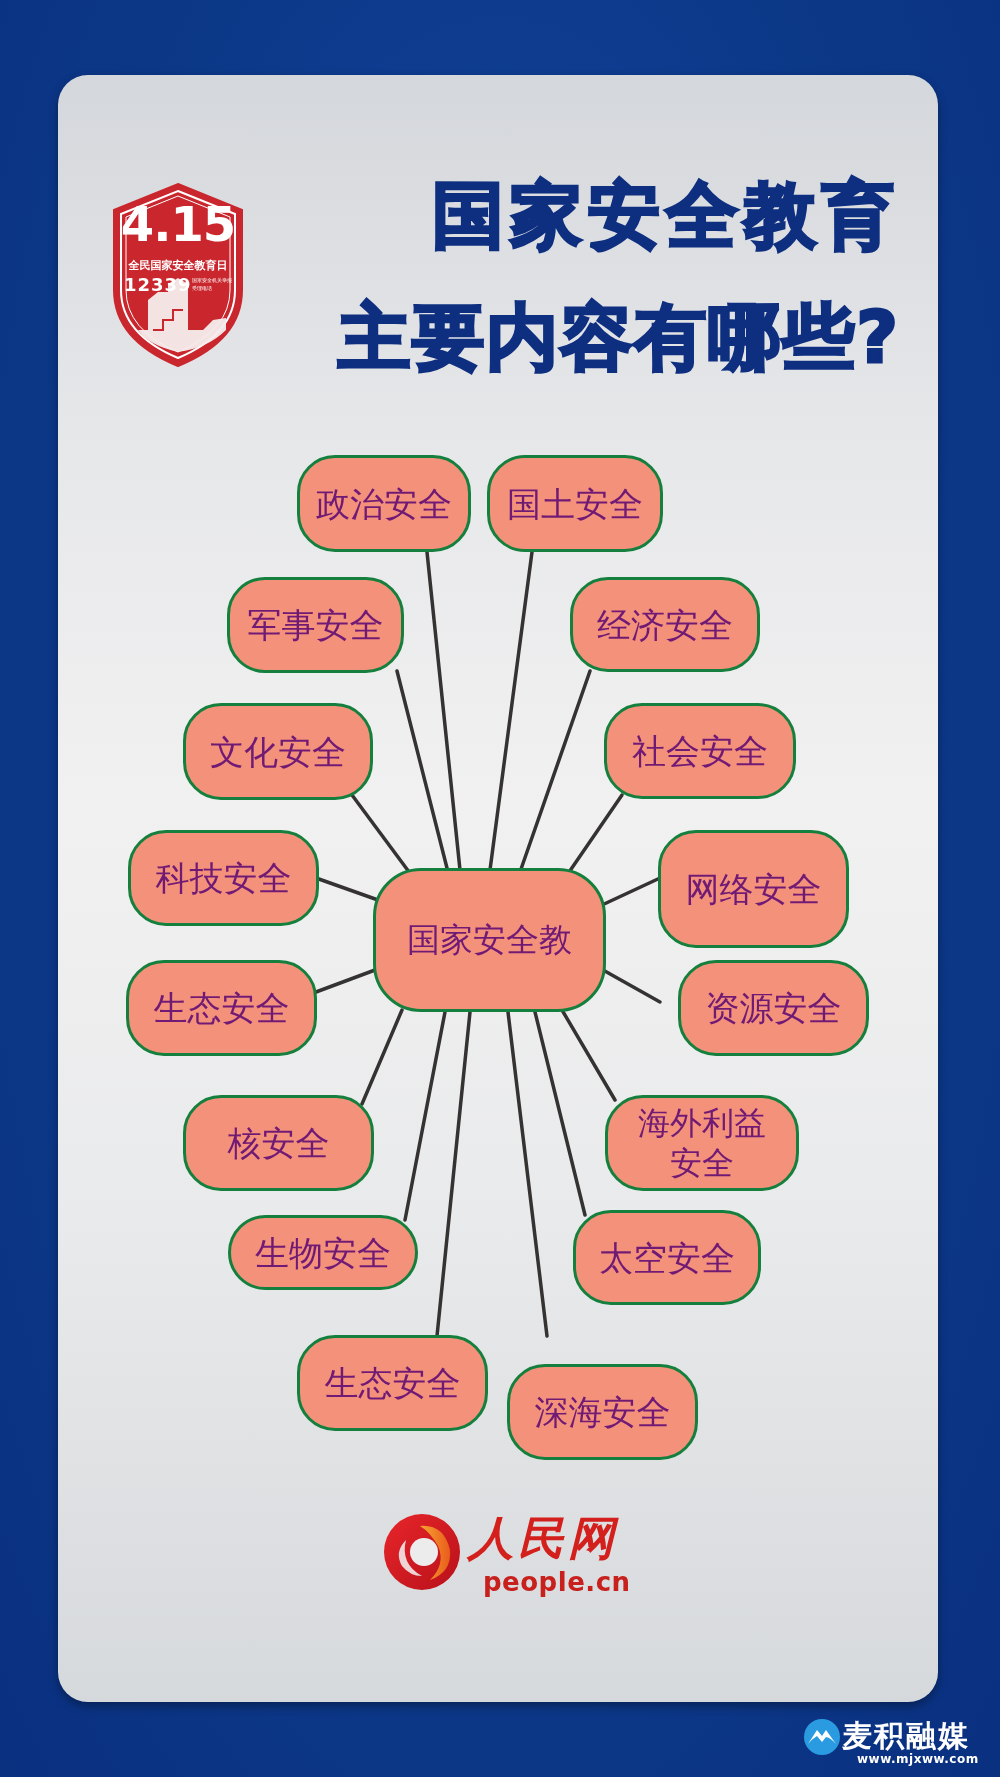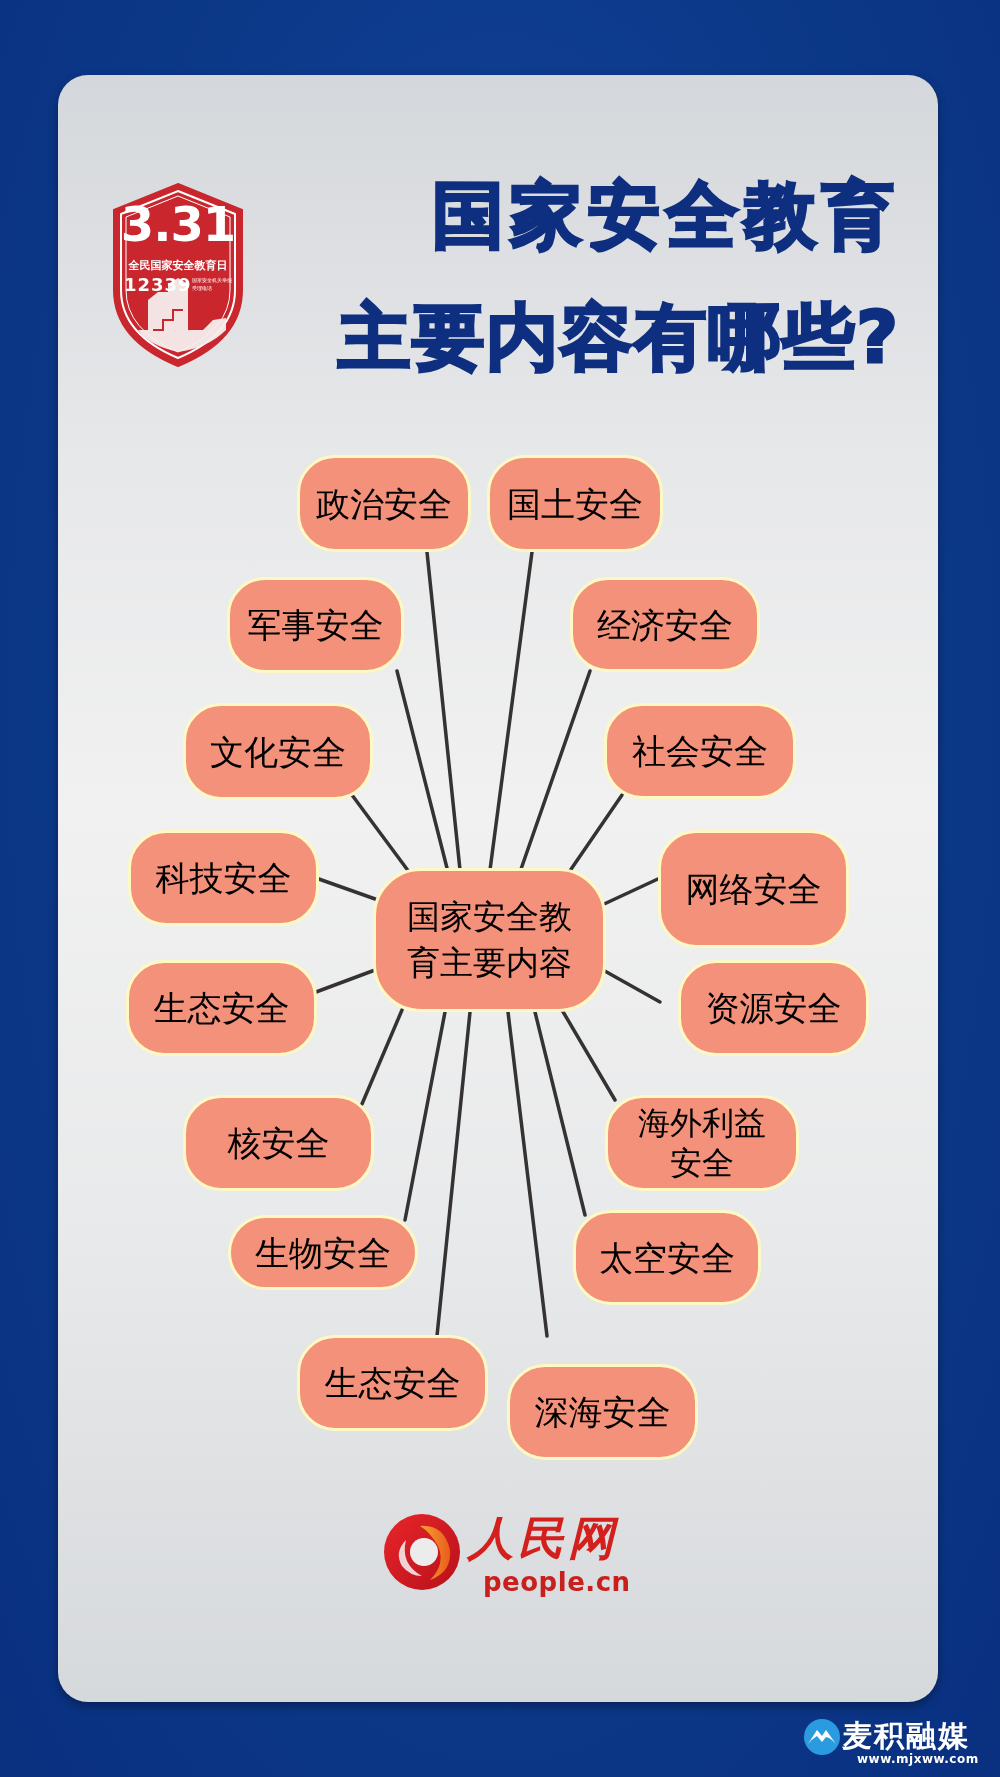--- a/index.html
+++ b/index.html
@@ -19,23 +19,23 @@
   .title {
     position:absolute; right:100px; color:#0e2f80; font-weight:900;
     font-family:"DejaVu Sans", sans-serif; letter-spacing:6px; white-space:nowrap;
     -webkit-text-stroke:3px #0e2f80;
   }
   .title.l1 { top:168px; font-size:72px; }
   .title.l2 { top:290px; font-size:72px; letter-spacing:2px; }
   svg.lines { position:absolute; left:0; top:0; width:1000px; height:1777px; pointer-events:none; }
   .node {
     position:absolute; box-sizing:border-box;
-    background:#f4917a; border:3px solid #fef9c3; border-radius:38px;
+    background:#f4917a; border:3px solid #15803d; border-radius:38px;
     display:flex; align-items:center; justify-content:center; text-align:center;
-    color:#000000; font-size:34px; line-height:40px;
+    color:#701a75; font-size:34px; line-height:40px;
     font-family:"DejaVu Sans", sans-serif;
   }
   .node.center { border-radius:48px; font-size:33px; line-height:46px; padding:0 14px; }
   .node.two-line { font-size:32px; line-height:40px; padding:0 10px; }
   .logo-text-cn {
     position:absolute; left:468px; top:1508px; color:#d4201c; font-size:46px;
     font-family:"DejaVu Serif", serif; font-style:italic; font-weight:bold; letter-spacing:4px;
   }
   .logo-text-en {
     position:absolute; left:483px; top:1567px; color:#c8201c; font-size:26px; font-weight:bold;
@@ -55,21 +55,21 @@
 
 <div class="card"></div>
 
 <svg class="badge" viewBox="0 0 140 190">
   <path d="M70 4 L134 30 L134 110 Q134 160 70 186 Q6 160 6 110 L6 30 Z" fill="#c9272d" stroke="#c9272d" stroke-width="2"></path>
   <path d="M70 11 L127 34 L127 110 Q127 154 70 178 Q13 154 13 110 L13 34 Z" fill="none" stroke="#fff" stroke-width="2"></path>
   <path d="M70 16 L122 37 L122 110 Q122 150 70 172 Q18 150 18 110 L18 37 Z" fill="none" stroke="#fff" stroke-width="1"></path>
   <path d="M40 150 L40 120 L50 112 L60 112 L60 104 L70 98 L80 104 L80 150 L95 150 L105 140 L118 138 L118 150 Q100 168 70 172 Q40 165 30 150 Z" fill="#f5eded" opacity="0.95"></path>
   <path d="M45 150 L55 150 L55 140 L65 140 L65 130 L75 130" stroke="#c9272d" stroke-width="2" fill="none"></path>
 </svg>
-<div style="position:absolute;left:116px;top:196px;width:124px;text-align:center;color:#fff;font-size:48px;font-weight:900;font-family:'DejaVu Sans',sans-serif;letter-spacing:-1px;">3.31</div>
+<div style="position:absolute;left:116px;top:196px;width:124px;text-align:center;color:#fff;font-size:48px;font-weight:900;font-family:'DejaVu Sans',sans-serif;letter-spacing:-1px;">4.15</div>
 <div style="position:absolute;left:116px;top:258px;width:124px;text-align:center;color:#fff;font-size:11px;font-weight:bold;">全民国家安全教育日</div>
 <div style="position:absolute;left:124px;top:274px;color:#fff;font-size:18px;font-weight:900;letter-spacing:1px;">12339</div>
 <div style="position:absolute;left:192px;top:277px;color:#fff;font-size:5px;">国家安全机关举报</div>
 <div style="position:absolute;left:192px;top:285px;color:#fff;font-size:5px;">受理电话</div>
 
 <div class="title l1">国家安全教育</div>
 <div class="title l2">主要内容有哪些?</div>
 
 <svg class="lines" viewBox="0 0 1000 1777">
   <g stroke="#353232" stroke-width="3.5" stroke-linecap="round">
@@ -87,21 +87,20 @@
     <line x1="615" y1="1100" x2="562" y2="1010"></line>
     <line x1="405" y1="1220" x2="445" y2="1012"></line>
     <line x1="585" y1="1215" x2="535" y2="1012"></line>
     <line x1="437" y1="1336" x2="470" y2="1012"></line>
     <line x1="547" y1="1336" x2="508" y2="1012"></line>
   </g>
 </svg>
 
 <div class="node center" style="left:373px;top:868px;width:233px;height:144px;flex-direction:column;">
   <span>国家安全教</span>
-  <span>育主要内容</span>
 </div>
 
 <div class="node" style="left:297px;top:455px;width:174px;height:97px;">
     <span>政治安全</span>
   </div>
 <div class="node" style="left:487px;top:455px;width:176px;height:97px;">
     <span>国土安全</span>
   </div>
 <div class="node" style="left:227px;top:577px;width:177px;height:96px;">
     <span>军事安全</span>

